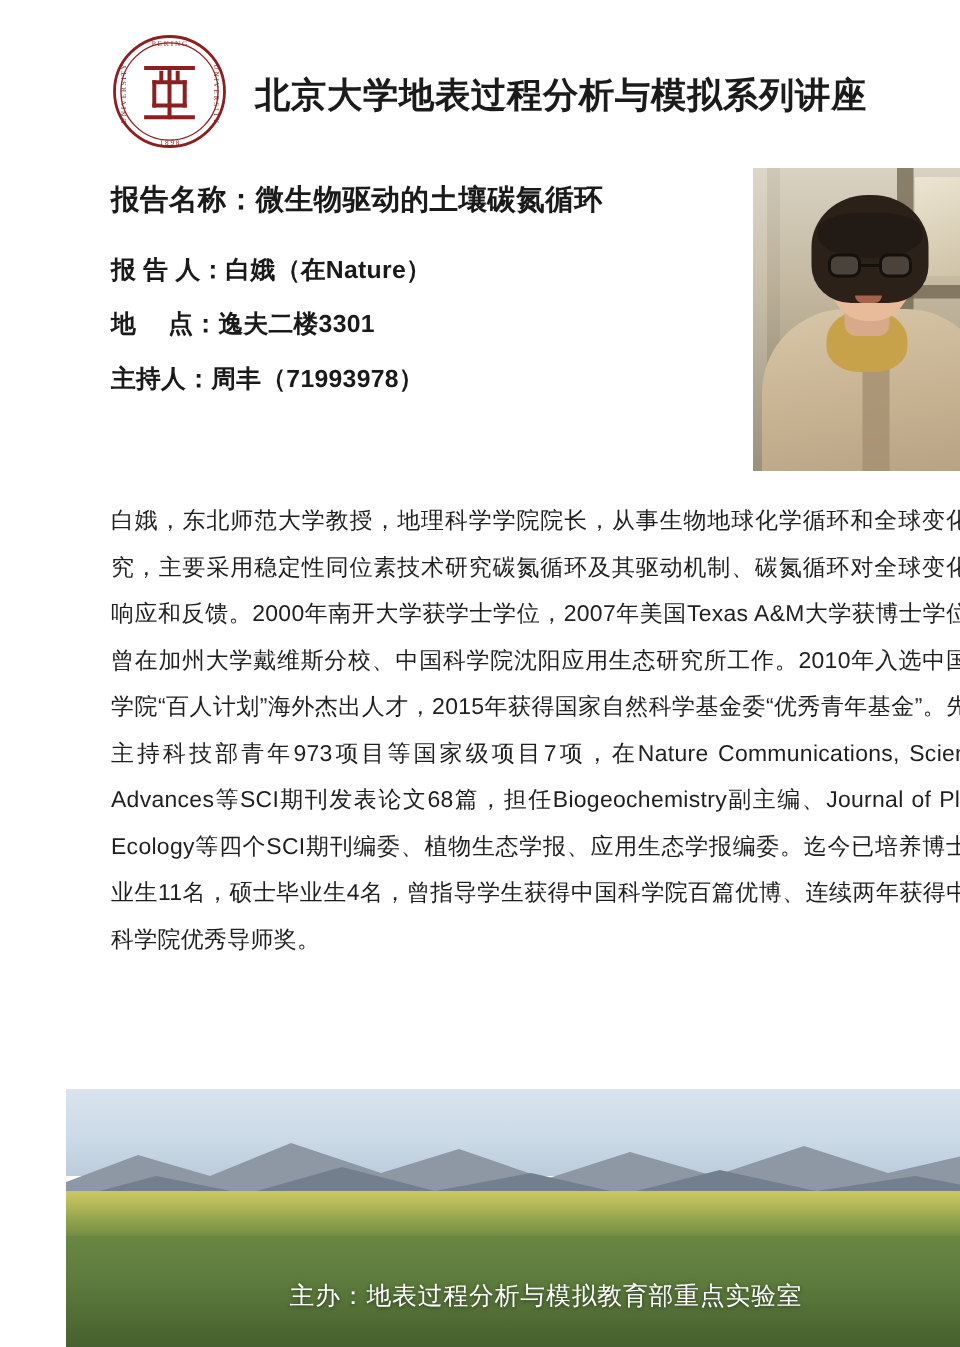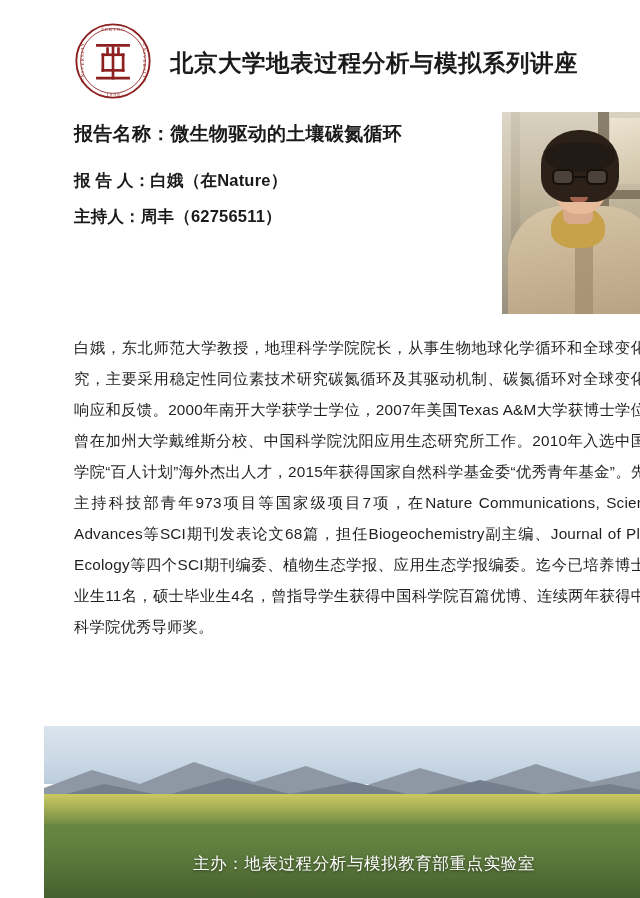--- a/index.html
+++ b/index.html
@@ -277,21 +277,22 @@
           <path d="M43 34 v6 M57 34 v6"></path>
         </g>
       </svg>
     </div>
     <div class="header-title">北京大学地表过程分析与模拟系列讲座</div>
   </div>
 
   <div class="info-wrap">
     <div class="talk-title">报告名称：微生物驱动的土壤碳氮循环</div>
     <div class="meta-line">报 告 人：白娥（在Nature）</div>
-    <div class="meta-line">主持人：周丰（62756511）</div>
+    <div class="meta-line">地　 点：逸夫二楼3301</div>
+    <div class="meta-line">主持人：周丰（71993978）</div>
 
     <div class="portrait">
       <div class="bg-window"></div>
       <div class="glass"></div>
       <div class="frame-v"></div>
       <div class="frame-h"></div>
       <div class="coat"></div>
       <div class="scarf"></div>
       <div class="neck"></div>
       <div class="face"></div>

